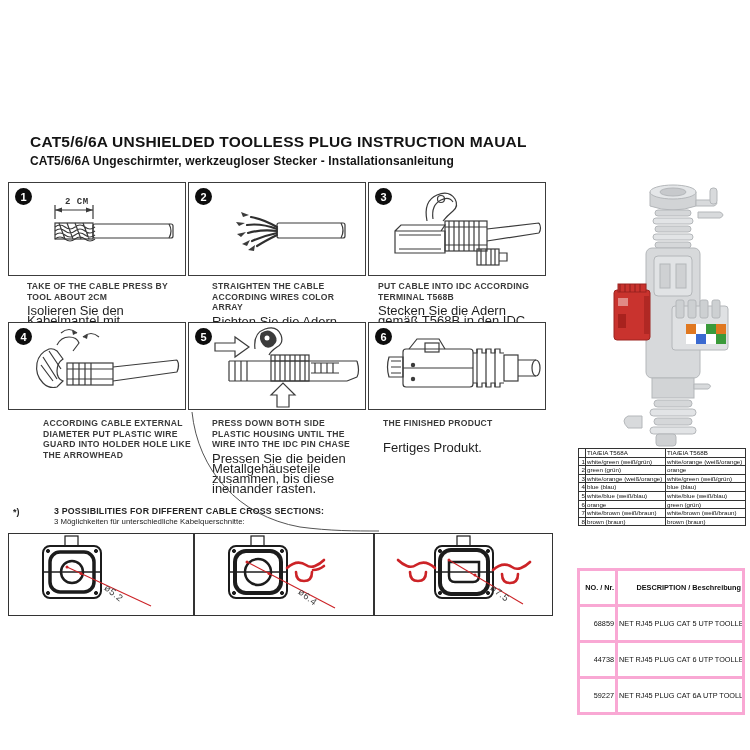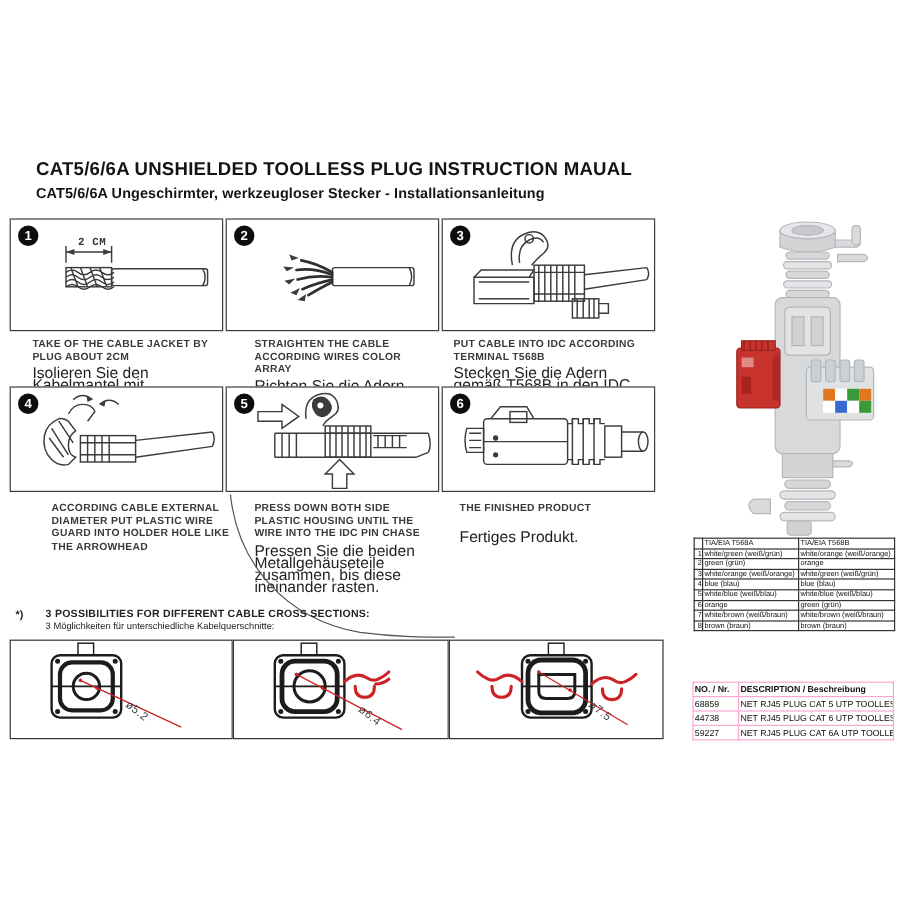--- a/index.html
+++ b/index.html
@@ -37,22 +37,22 @@
     border:0.8px solid #333; font-weight:400; text-align:left;
     font-size:6.2px; line-height:7.6px; height:8.2px; padding:0 1px;
     white-space:nowrap; overflow:hidden; color:#111;
   }
   .wiring .pin { width:7px; text-align:right; padding-right:0; }
   .wiring .ca { width:80px; }
   .wiring .cb { width:80px; }
 
   .parts { width:168px; border:1.4px solid #222; }
   .parts td, .parts th {
-    border:1px solid #f9a8d4; font-size:7.3px; height:12px; text-align:left;
-    white-space:nowrap; overflow:hidden; color:#111; padding:0 1px;
+    border:3px solid #f9a8d4; font-size:7.3px; height:12px; text-align:right;
+    white-space:nowrap; overflow:hidden; color:#111; padding:12px 1px;
   }
   .parts th { font-weight:700; }
   .parts .no { width:38px; }
 
   
   .note-marker { font-size:9px; font-weight:600; color:#222; }
   .note-en { font-size:8.8px; font-weight:600; color:#222; letter-spacing:0.2px; }
   .note-de { font-size:7.8px; color:#222; margin-top:1px; }
 
   .cross-box { border:1px solid #333; background:#fff; }
@@ -77,21 +77,21 @@
 
     <rect class="lineart" x="46" y="40" width="38" height="16"></rect>
     <path class="lineart" stroke-width="0.9" d="M46,44 q5,-4 10,0 t10,0 t10,0 t10,0 M46,48 q5,-4 10,0 t10,0 t10,0 t10,0 M46,52 q5,-4 10,0 t10,0 t10,0 t10,0 M46,56 q5,-4 10,0 t10,0 t10,0 t10,0 M50,40 l6,16 M58,40 l6,16 M66,40 l6,16 M74,40 l6,16"></path>
 
     <rect class="lineart" x="84" y="41" width="80" height="14" rx="2"></rect>
     <path class="lineart" stroke-width="0.9" d="M160,41 q4,7 0,14"></path>
   </svg>
   <span class="abs dim-label" style="left:56px; top:14px;">2 CM</span>
 </div>
 <div class="abs" style="left:27px; top:281px; width:150px;">
-  <div class="cap-en">TAKE OF THE CABLE JACKET BY PLUG  ABOUT 2CM</div>
+  <div class="cap-en">TAKE OF THE CABLE PRESS BY TOOL  ABOUT 2CM</div>
   <div class="cap-de">Isolieren Sie den Kabelmantel mit passendem Werkzeug etwa 2 cm ab.</div>
 </div>
 
 <div class="abs step-box" style="left:188px; top:182px; width:178px; height:94px;">
   <div class="badge">2</div>
   <svg width="176" height="92" viewBox="0 0 176 92">
 
     <rect class="lineart" x="88" y="40" width="68" height="15" rx="2"></rect>
     <path class="lineart" stroke-width="0.9" d="M152,40 q4,7.5 0,15"></path>
 
@@ -349,21 +349,21 @@
         <td>NET RJ45 PLUG CAT 6A   UTP TOOLLESS</td>
       </tr>
 </tbody>
   </table>
 
 <svg class="abs overlay" style="left:0; top:0;" width="750" height="750" viewBox="0 0 750 750">
   <path d="M192,412 C198,470 238,516 300,527 C330,531 355,531 379,531" fill="none" stroke="#555" stroke-width="1"></path>
 </svg>
 
 <div class="abs note-marker" style="left:13px; top:507px;">*)</div>
-<div class="abs" style="left:38px; top:506px; width:330px;">
+<div class="abs" style="left:54px; top:506px; width:330px;">
   <div class="note-en">3 POSSIBILITIES FOR DIFFERENT CABLE CROSS SECTIONS:</div>
   <div class="note-de">3 Möglichkeiten für unterschiedliche Kabelquerschnitte:</div>
 </div>
 
 <div class="abs cross-box" style="left:8px; top:533px; width:186px; height:83px;">
   <svg width="184" height="81" viewBox="0 0 184 81">
     <g stroke="#1c1c1c" fill="none">
       <rect x="56" y="2" width="13" height="10" stroke-width="1.2"></rect>
       <rect x="34" y="12" width="58" height="52" rx="7" stroke-width="2"></rect>
       <rect x="41" y="18" width="44" height="40" rx="10" stroke-width="3.5"></rect>

